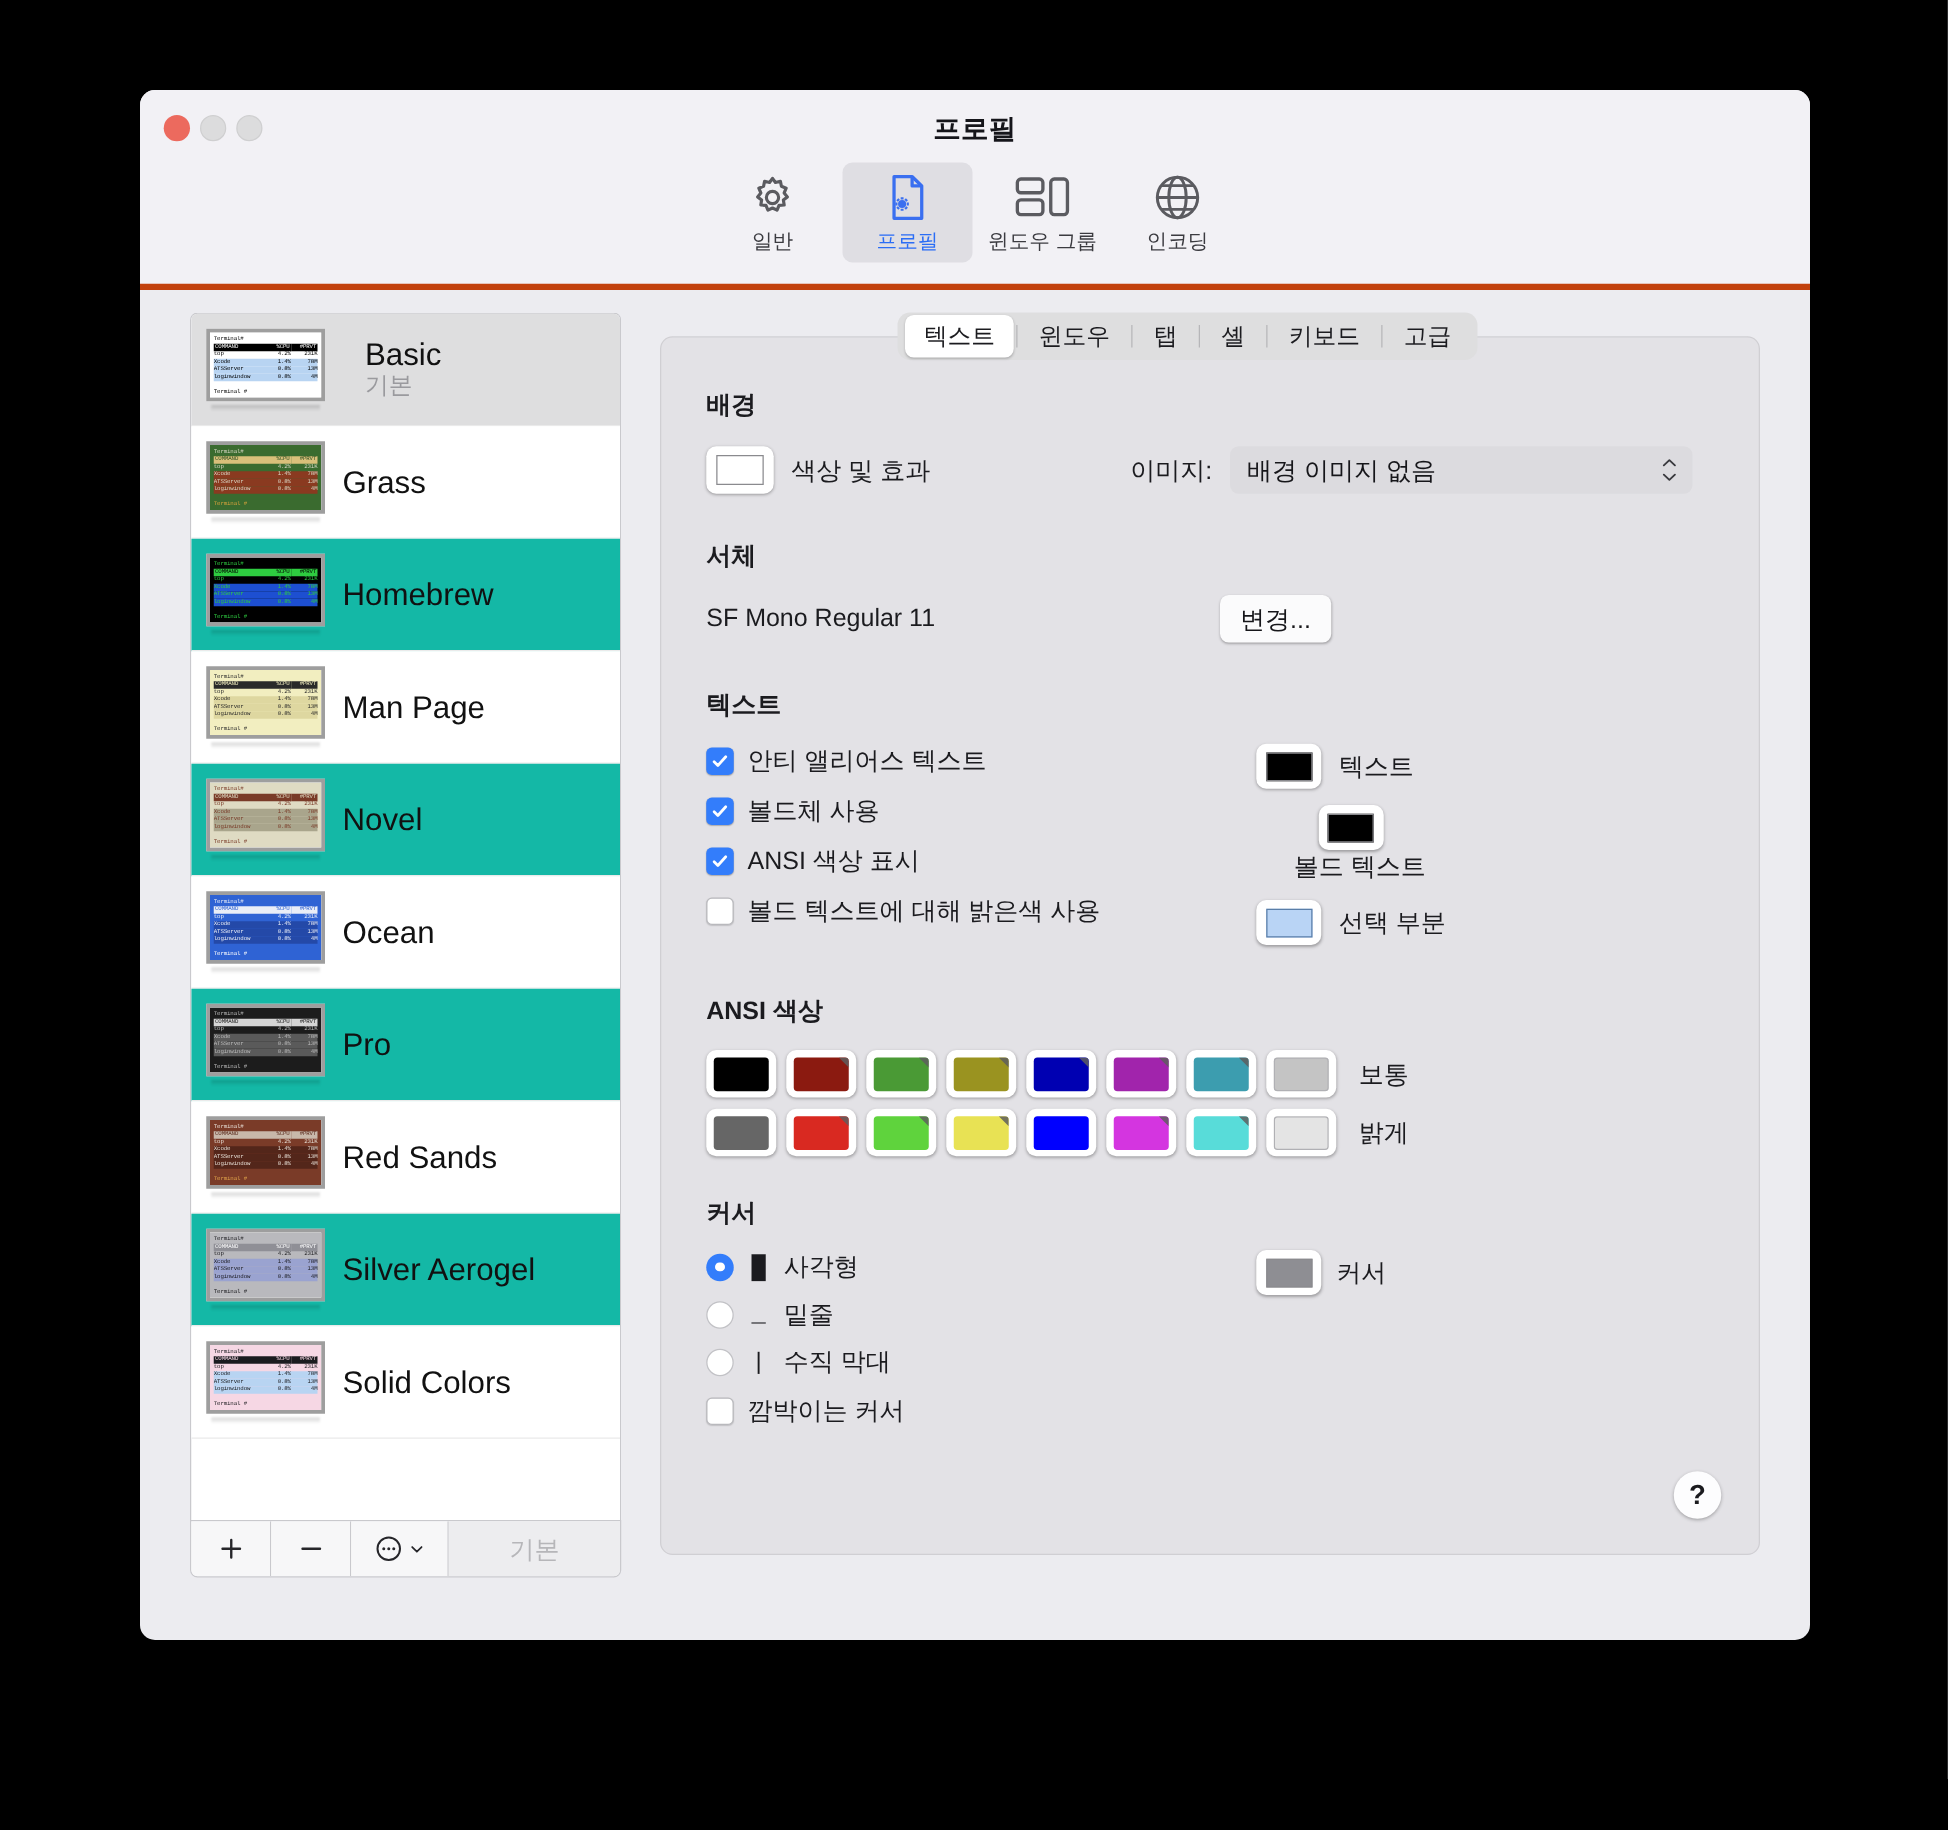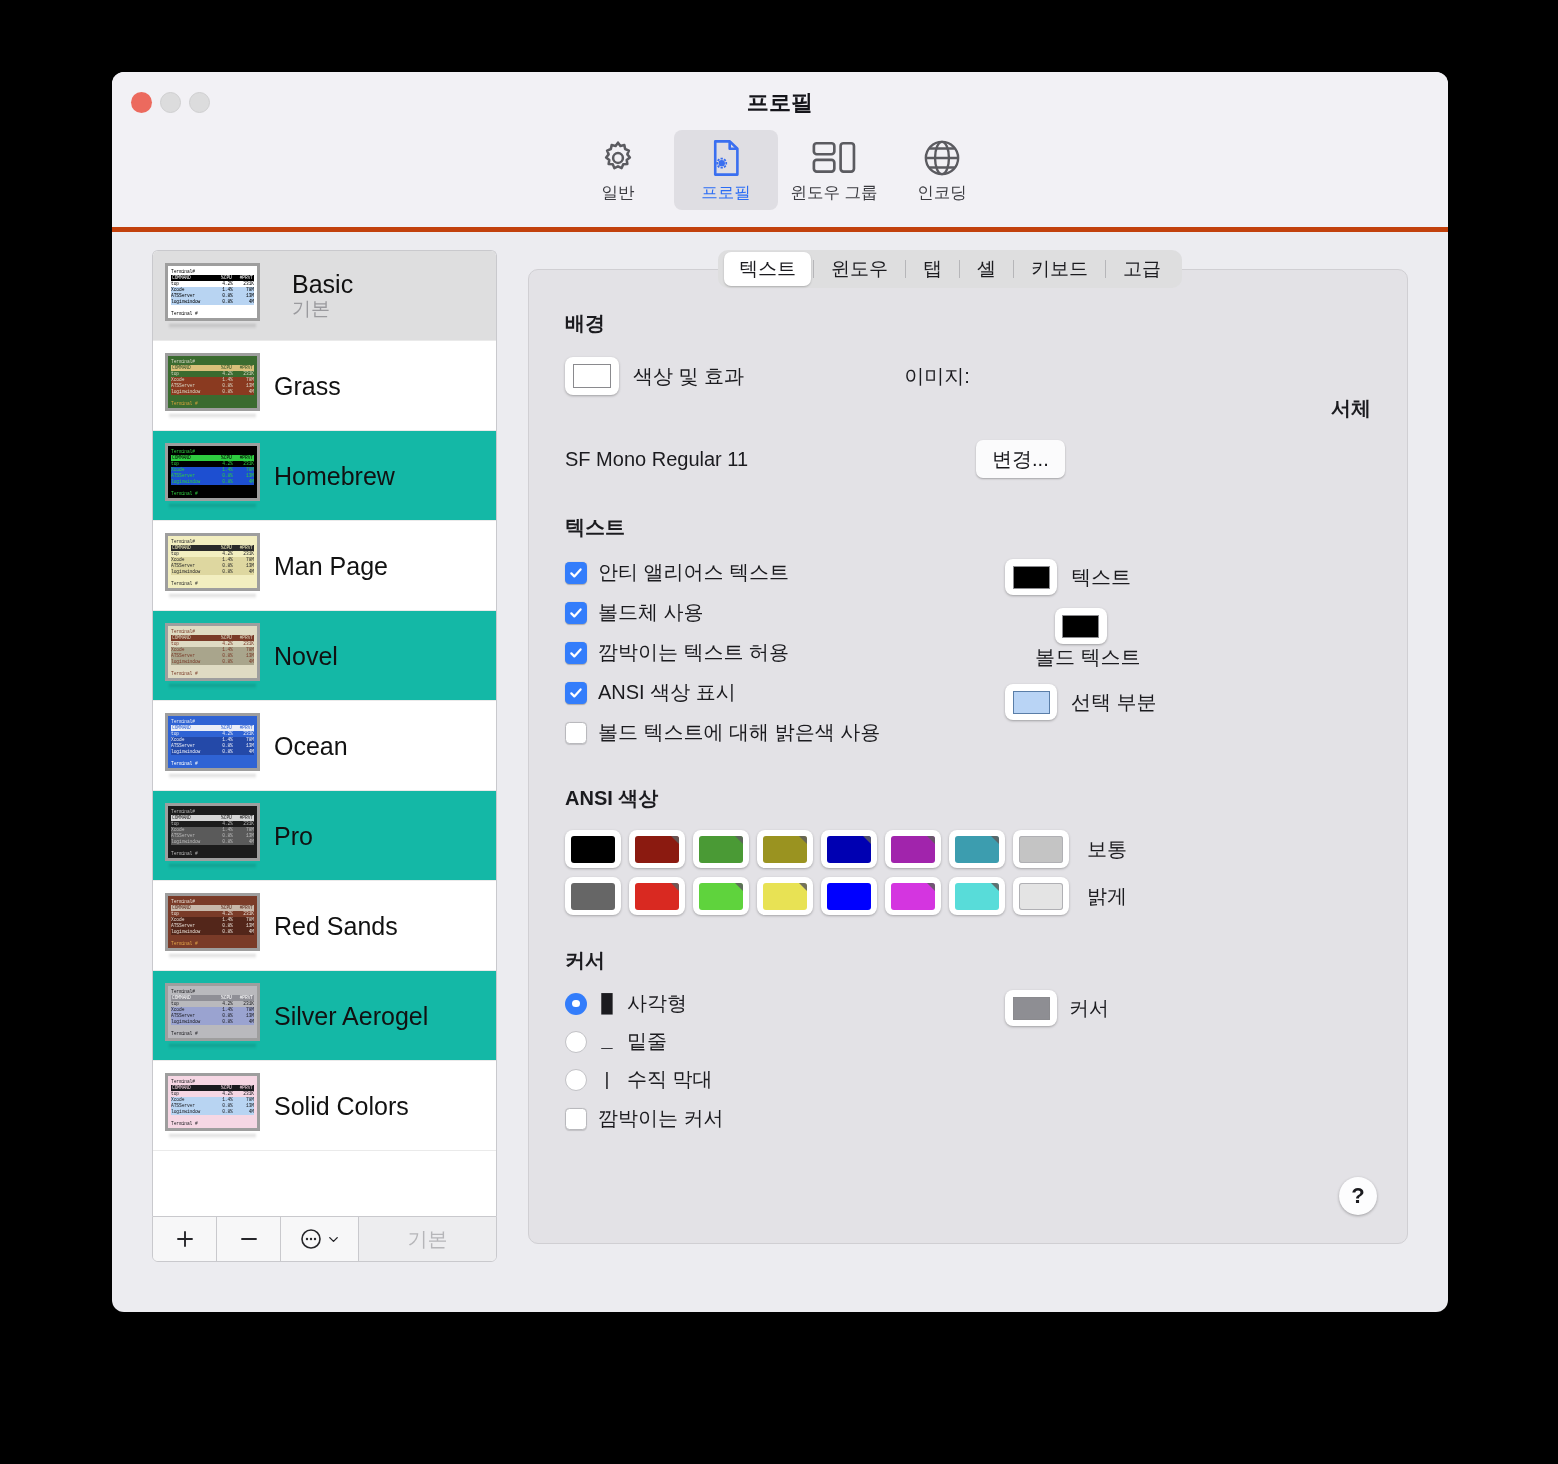--- a/index.html
+++ b/index.html
@@ -843,23 +843,34 @@
         <div class="panel">
           <div class="panel-inner">
 
             <div class="sec-title">배경</div>
             <div class="row" style="margin-top:20px;">
               <div class="well">
                 <div class="chip" id="bg-chip" style="background: rgb(255, 255, 255);"></div>
               </div>
               <div class="lbl" style="margin-left:14px;">색상 및 효과</div>
               <div class="lbl" style="margin-left:160px;">이미지:</div>
+              <div class="popup" style="margin-left:14px;">
+                <span>배경 이미지 없음</span>
+                <span class="chev">
+                  <svg width="13" height="8" viewBox="0 0 14 9" fill="none" stroke="#3a3a3f" stroke-width="1.7" stroke-linecap="round" stroke-linejoin="round">
+                      <path d="M2 6.5L7 1.8l5 4.7"></path>
+                    </svg>
+                  <svg width="13" height="8" viewBox="0 0 14 9" fill="none" stroke="#3a3a3f" stroke-width="1.7" stroke-linecap="round" stroke-linejoin="round">
+                      <path d="M2 2.5L7 7.2l5-4.7"></path>
+                    </svg>
+                </span>
+              </div>
             </div>
 
-            <div class="sec-title" style="text-align:right;">서체</div>
+            <div class="sec-title" style="margin-top:36px;">서체</div>
             <div class="row" style="margin-top:18px;">
               <div class="lbl">SF Mono Regular 11</div>
               <div class="pbtn" style="margin-left:228px;">변경...</div>
             </div>
 
             <div class="sec-title" style="margin-top:36px;">텍스트</div>
             <div class="row" style="margin-top:18px; align-items:flex-start;">
               <div id="text-checks" style="width:430px;">
                   <div class="cbrow">
                     <div class="cb on">
@@ -876,28 +887,20 @@
                       </svg>
                     </div>
                     <span class="cbtext">볼드체 사용</span>
                   </div>
                   <div class="cbrow">
                     <div class="cb on">
                       <svg width="16" height="16" viewBox="0 0 16 16" fill="none" stroke="#fff" stroke-width="2.2" stroke-linecap="round" stroke-linejoin="round">
                         <path d="M3.3 8.4l3 3 6.3-7"></path>
                       </svg>
                     </div>
-                    <span class="cbtext">깜박이는 텍스트 허용</span>
-                  </div>
-                  <div class="cbrow">
-                    <div class="cb on">
-                      <svg width="16" height="16" viewBox="0 0 16 16" fill="none" stroke="#fff" stroke-width="2.2" stroke-linecap="round" stroke-linejoin="round">
-                        <path d="M3.3 8.4l3 3 6.3-7"></path>
-                      </svg>
-                    </div>
                     <span class="cbtext">ANSI 색상 표시</span>
                   </div>
                   <div class="cbrow">
                     <div class="cb off"></div>
                     <span class="cbtext">볼드 텍스트에 대해 밝은색 사용</span>
                   </div>
                 </div>
               <div id="text-wells" style="margin-left:10px;">
                   <div class="row" style="margin-bottom: 13px;">
                     <div class="well small">

